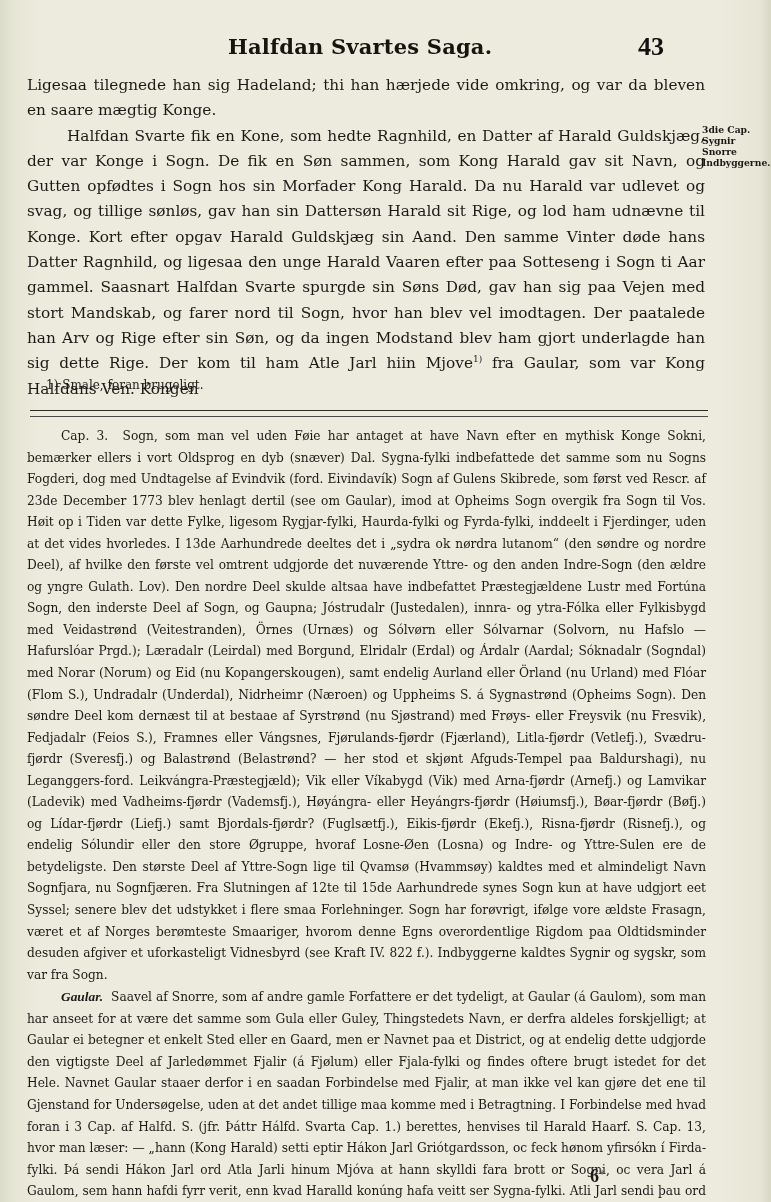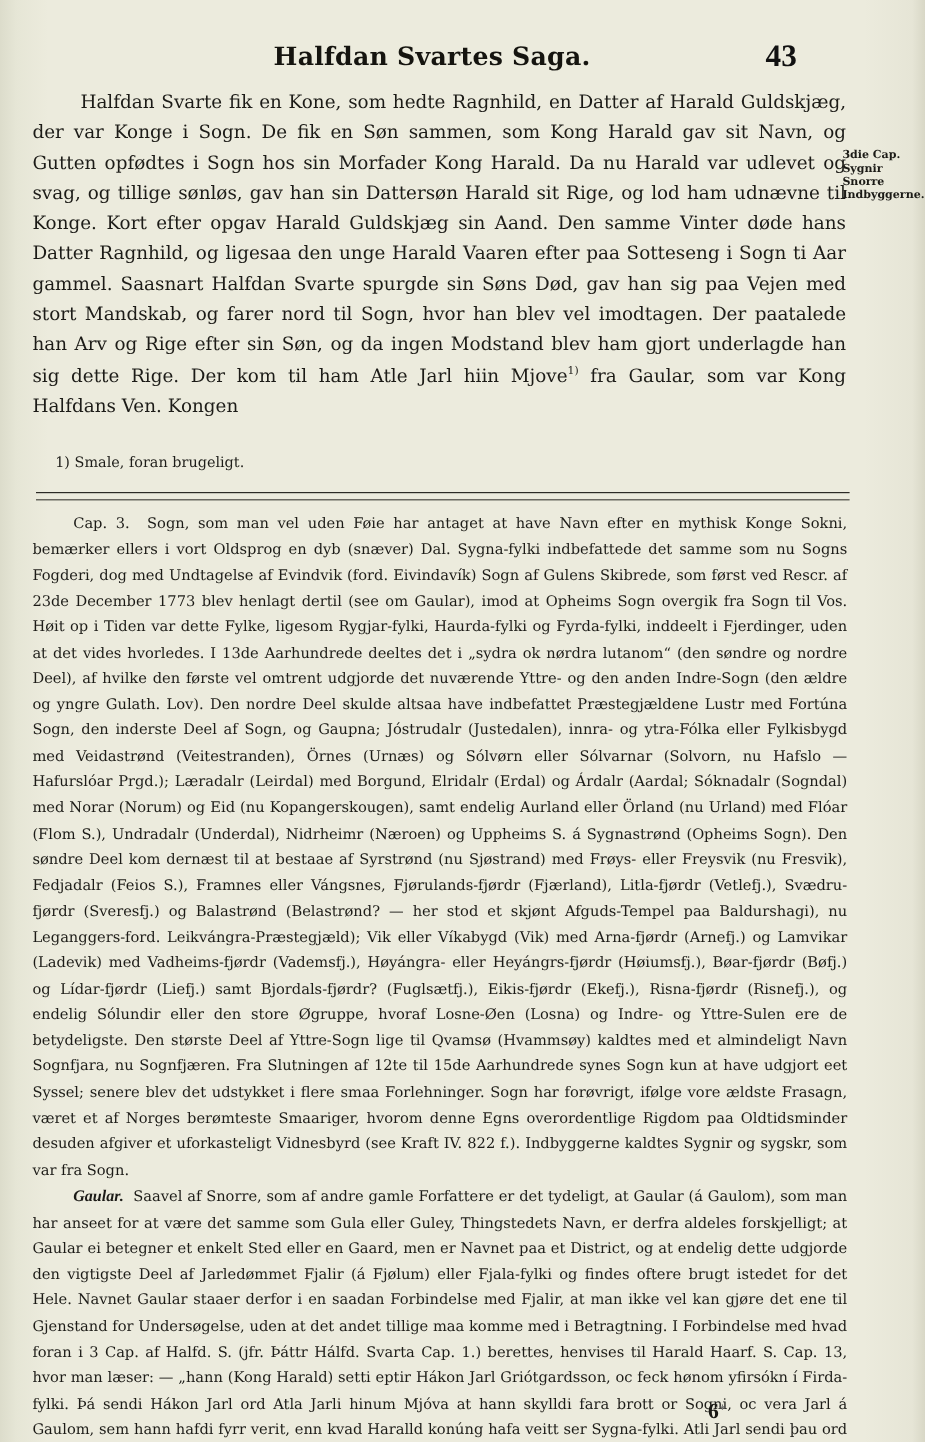--- a/index.html
+++ b/index.html
@@ -124,20 +124,21 @@
 <body>
 
 <div class="page">
 
   <div class="running-head">
     <span class="running-title">Halfdan Svartes Saga.</span>
     <span class="page-number">43</span>
   </div>
 
   <div class="main-text">
+    <p>Ligesaa tilegnede han sig Hadeland; thi han hærjede vide omkring, og var da bleven en saare mægtig Konge.</p>
     <p class="indent"><span>Halfdan Svarte fik en Kone, som hedte Ragnhild, en Datter af Harald Guldskjæg, der var Konge i Sogn. De fik en Søn sammen, som Kong Harald gav sit Navn, og Gutten opfødtes i Sogn hos sin Morfader Kong Harald. Da nu Harald var udlevet og svag, og tillige sønløs, gav han sin Dattersøn Harald sit Rige, og lod ham udnævne til Konge. Kort efter opgav Harald Guldskjæg sin Aand. Den samme Vinter døde hans Datter Ragnhild, og ligesaa den unge Harald Vaaren efter paa Sotteseng i Sogn ti Aar gammel. Saasnart Halfdan Svarte spurgde sin Søns Død, gav han sig paa Vejen med stort Mandskab, og farer nord til Sogn, hvor han blev vel imodtagen. Der paatalede han Arv og Rige efter sin Søn, og da ingen Modstand blev ham gjort underlagde han sig dette Rige. Der kom til ham Atle Jarl hiin Mjove</span><sup>1)</sup> <span>fra Gaular, som var Kong Halfdans Ven. Kongen</span></p>
   </div>
 
   <div class="margin-note">
     <div>3die Cap.</div>
     <div>Sygnir</div>
     <div>Snorre</div>
     <div>Indbyggerne.</div>
   </div>
 

